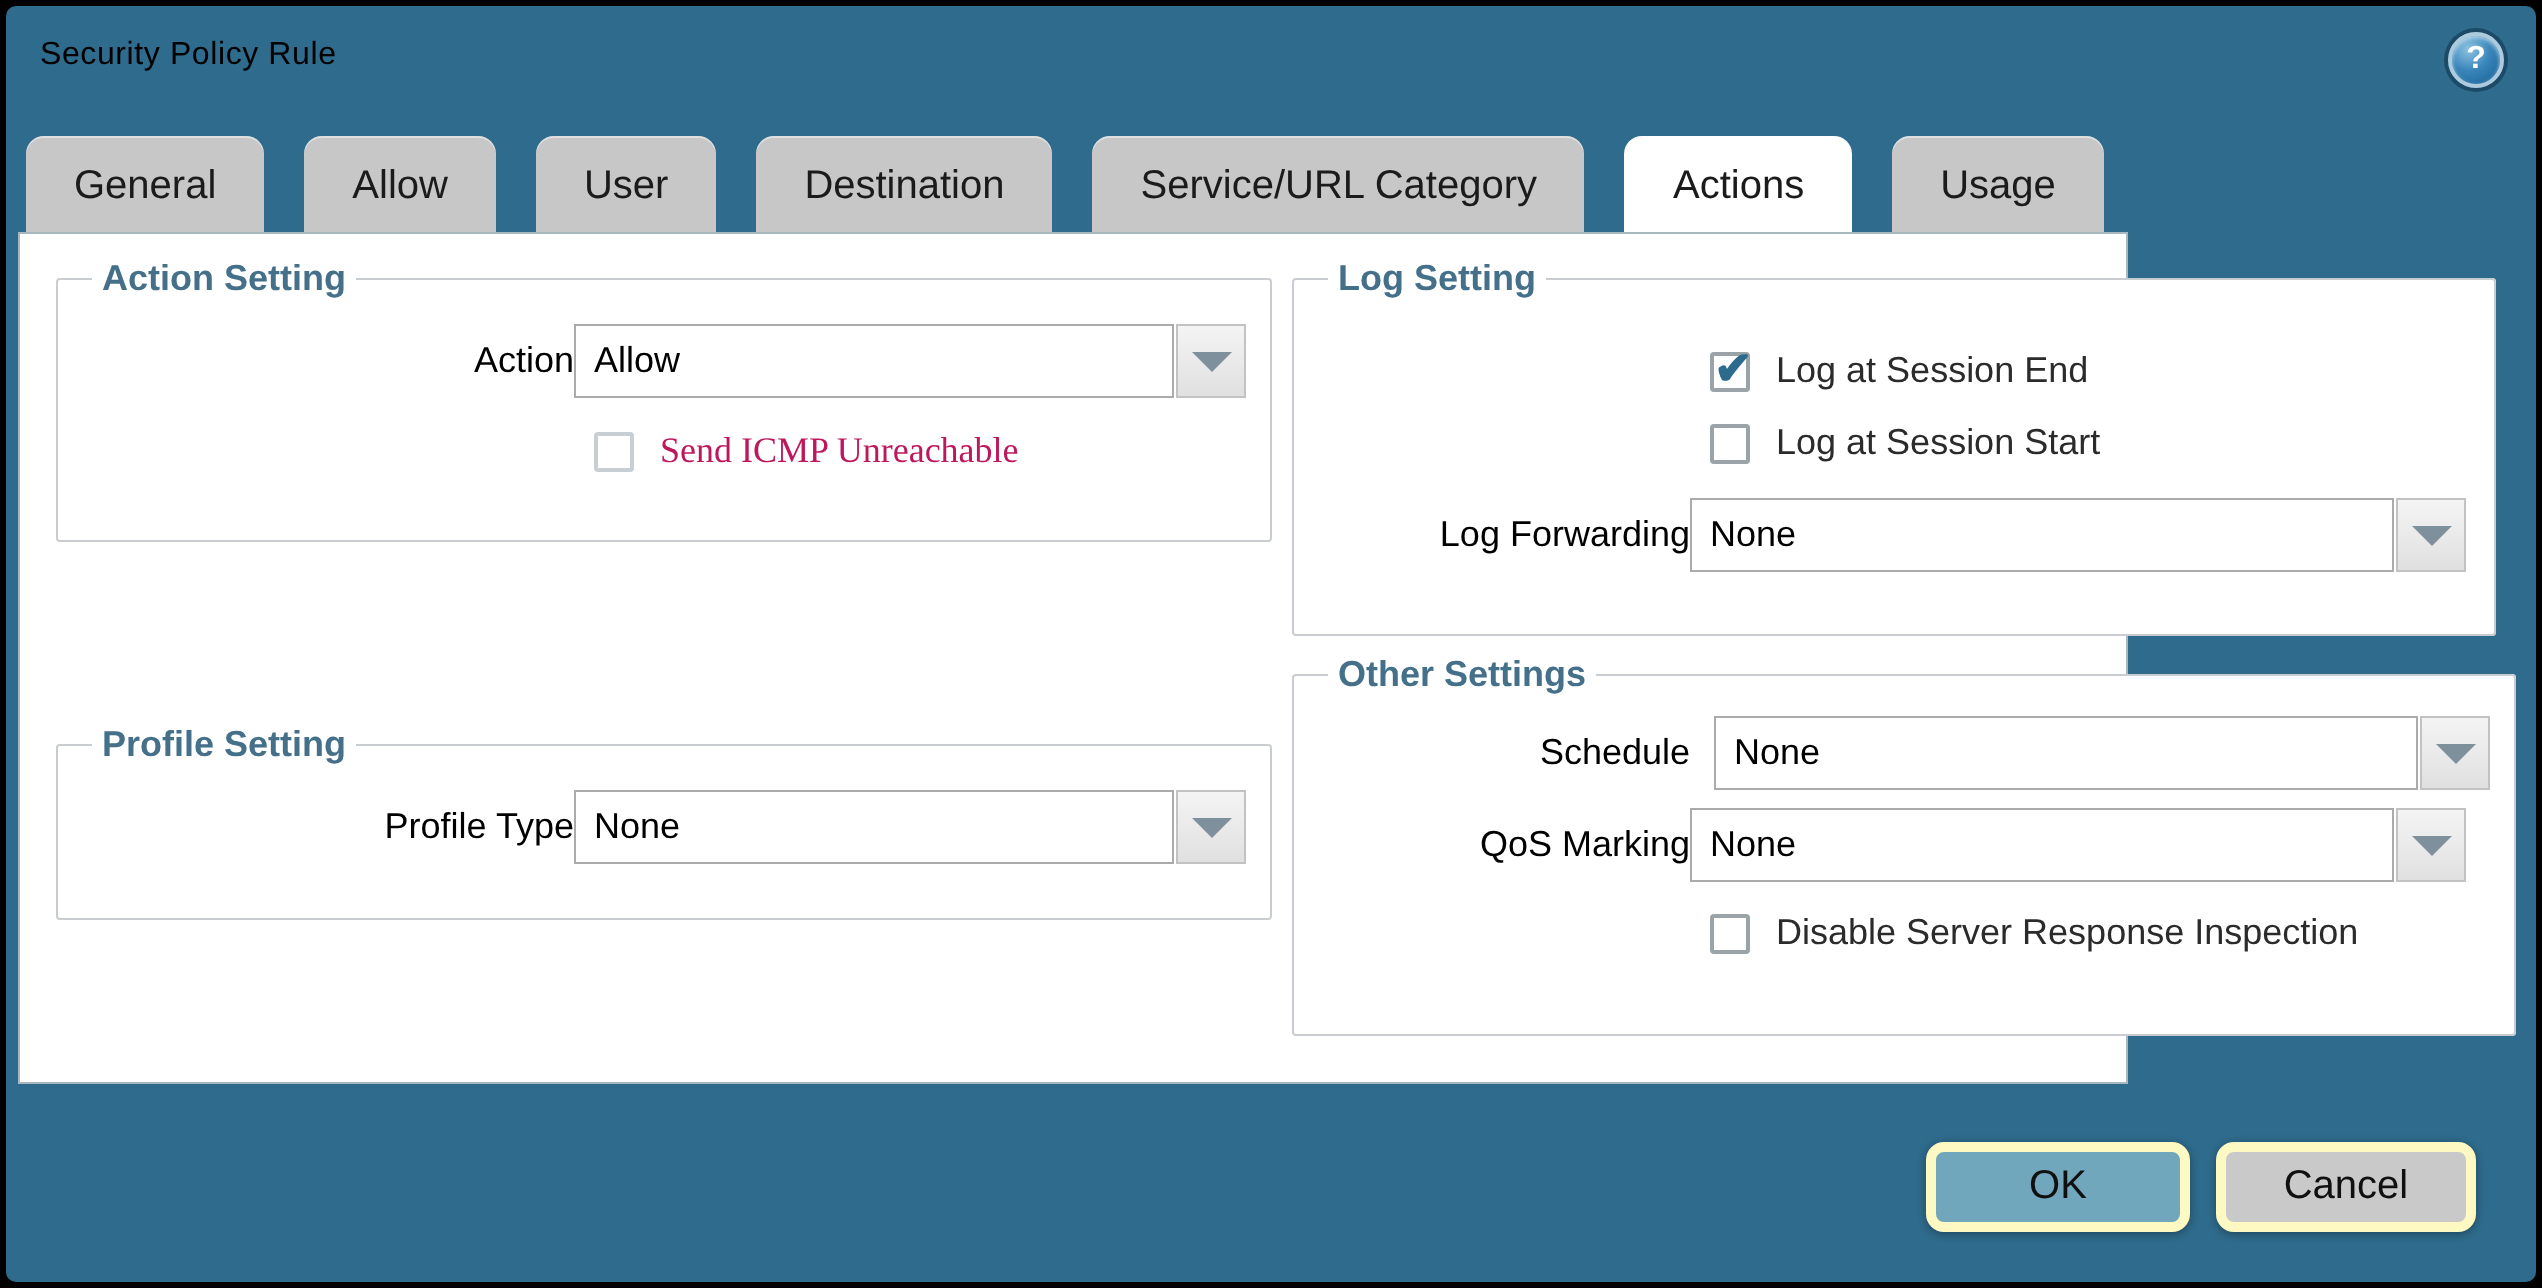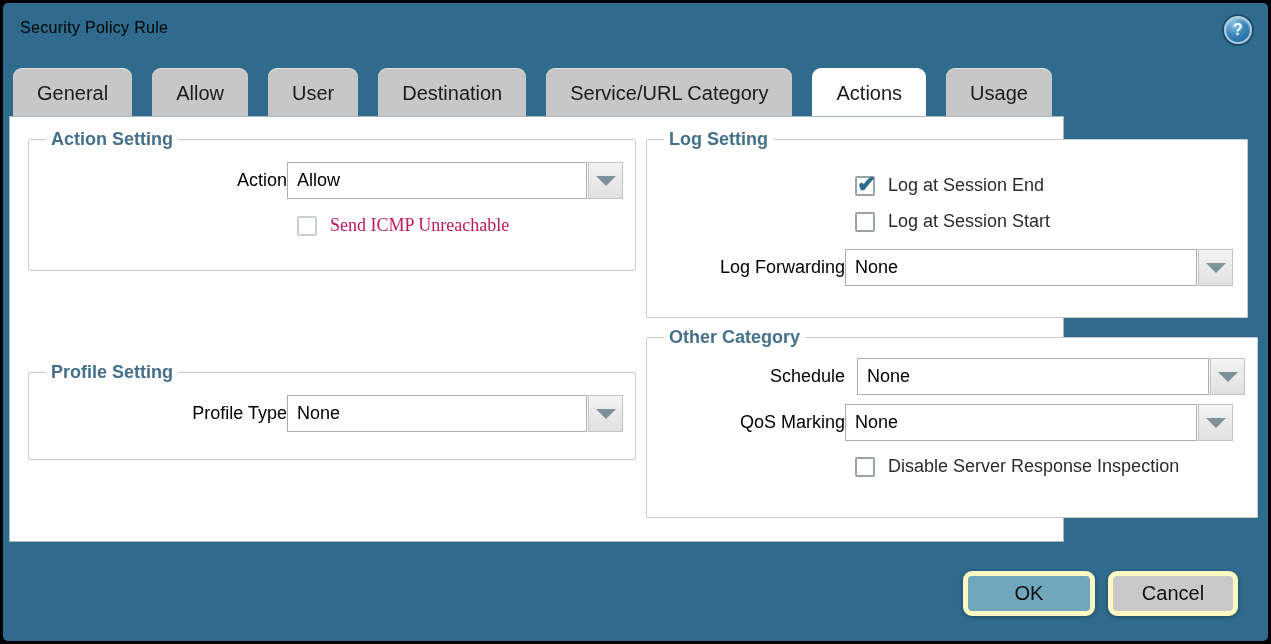--- a/index.html
+++ b/index.html
@@ -203,21 +203,21 @@
             <div class="combo-text">None</div>
             <div class="combo-btn">
                 <span class="tri"></span>
               </div>
           </div>
         </div>
       </div>
     </fieldset>
 
     <fieldset class="fs-other">
-      <legend>Other Category</legend>
+      <legend>Other Settings</legend>
       <div class="row row-combo1">
         <div class="lbl lbl-narrow">Schedule</div>
         <div class="ctl">
           <div class="combo w-right">
             <div class="combo-text">None</div>
             <div class="combo-btn">
                 <span class="tri"></span>
               </div>
           </div>
         </div>

